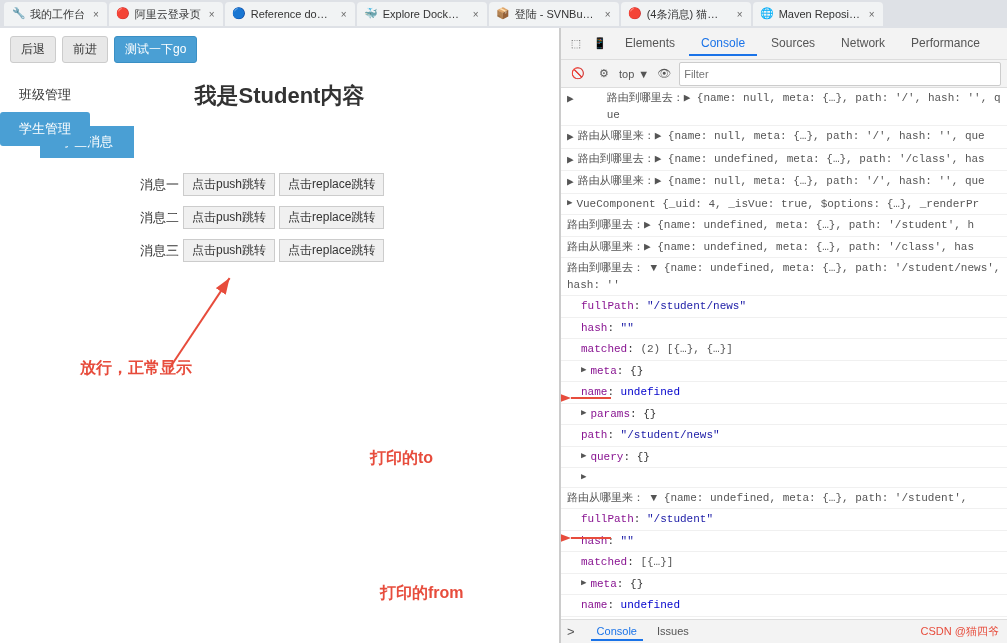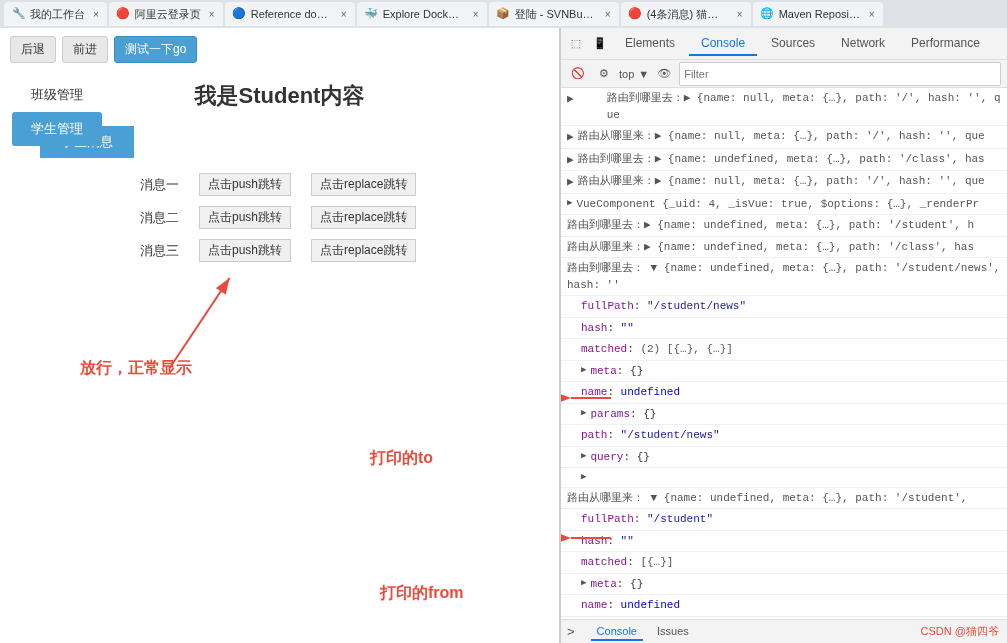--- a/index.html
+++ b/index.html
@@ -103,21 +103,21 @@
     }
     .tab-item.active {
       background: #4a9fd4;
       color: white;
       border-color: #4a9fd4;
     }
 
     
     .sidebar {
       position: absolute;
-      left: 12px;
+      left: 0;
       top: 50px;
       width: 90px;
     }
     .sidebar-item {
       padding: 8px 10px;
       font-size: 13px;
       color: #333;
       cursor: pointer;
       text-align: center;
     }
@@ -134,21 +134,21 @@
 
     
     .news-list {
       list-style: disc;
       padding-left: 20px;
     }
     .news-list li {
       margin-bottom: 10px;
       display: flex;
       align-items: center;
-      gap: 20px;
+      gap: 4px;
       font-size: 13px;
     }
     .news-label { color: #333; }
     .news-btn {
       padding: 2px 8px;
       border: 1px solid #ccc;
       background: #f0f0f0;
       font-size: 12px;
       cursor: pointer;
       color: #333;

